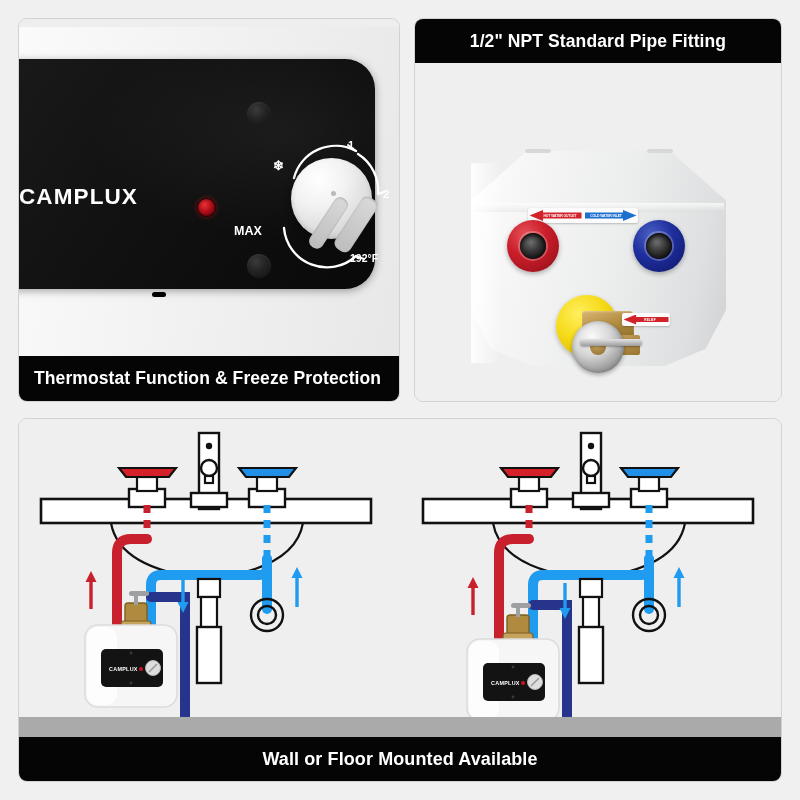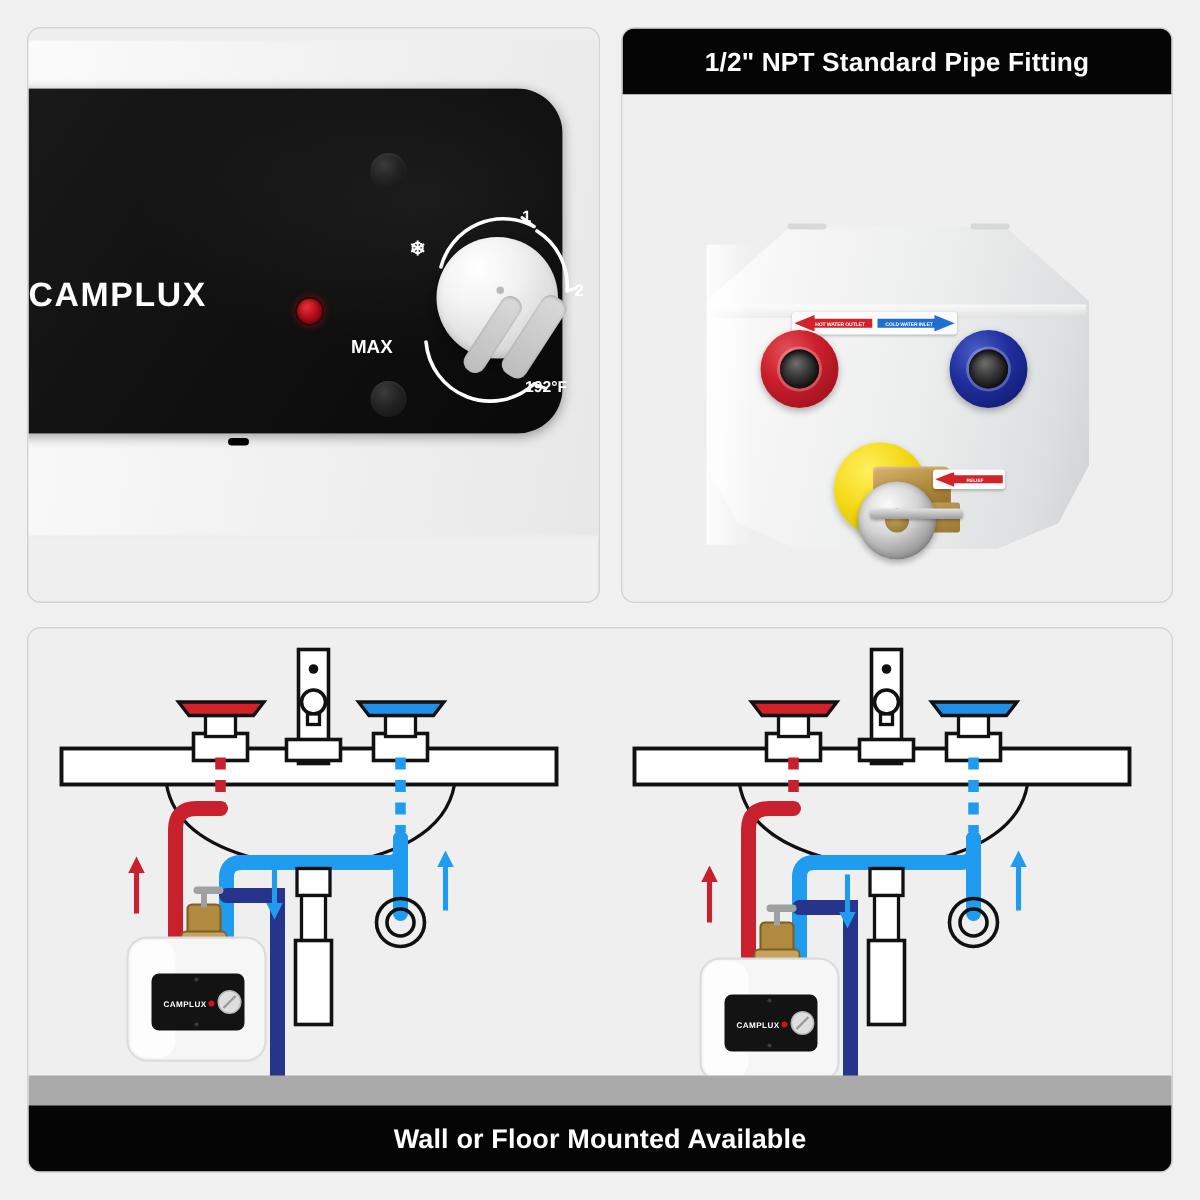--- a/index.html
+++ b/index.html
@@ -421,20 +421,21 @@
         </div>
 
         <div class="dial-label" id="lbl-snow">❄</div>
         <div class="dial-label" id="lbl-1">1</div>
         <div class="dial-label" id="lbl-2">2</div>
         <div class="dial-label" id="lbl-max">MAX</div>
         <div class="dial-label" id="lbl-125">192°F</div>
       </div>
     </div>
 
+    <div class="caption caption-bottom caption-left" id="cap-thermostat">Thermostat Function &amp; Freeze Protection</div>
   </div>
 
   <div class="panel" id="panel-fitting">
 
     <div class="caption caption-top caption-center" id="cap-fitting">1/2" NPT Standard Pipe Fitting</div>
 
     <div id="fitting-stage">
 
       <div id="tank-top"></div>
       <div class="tank-seam"></div>

